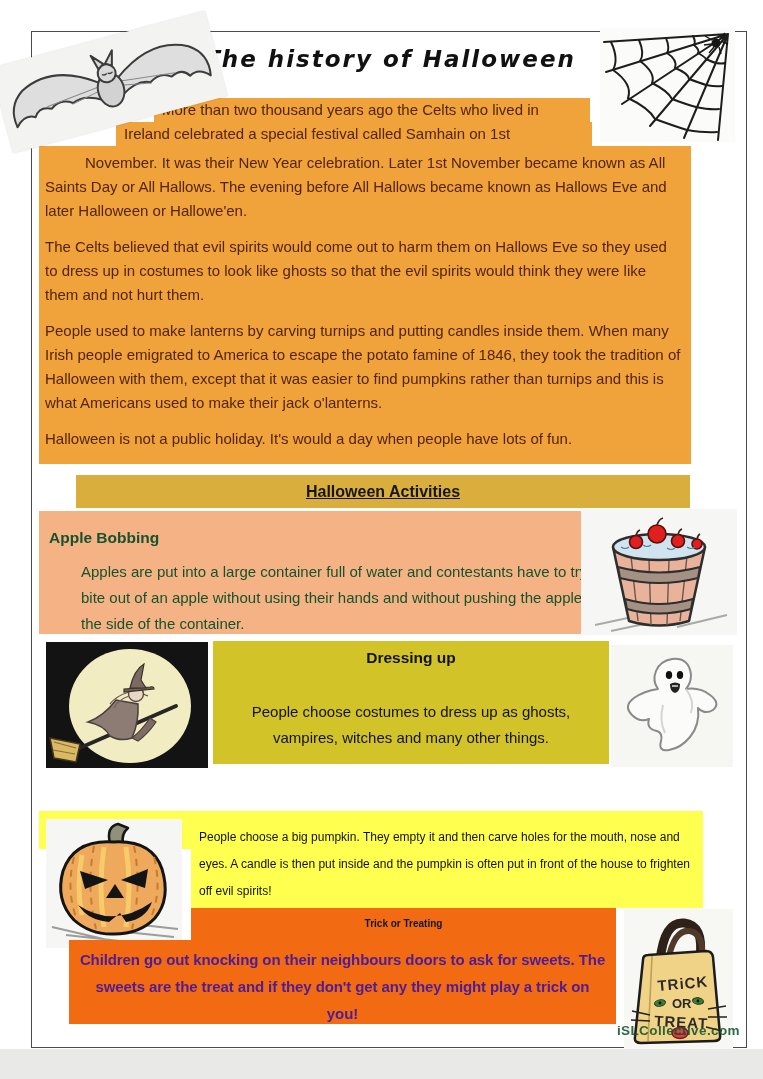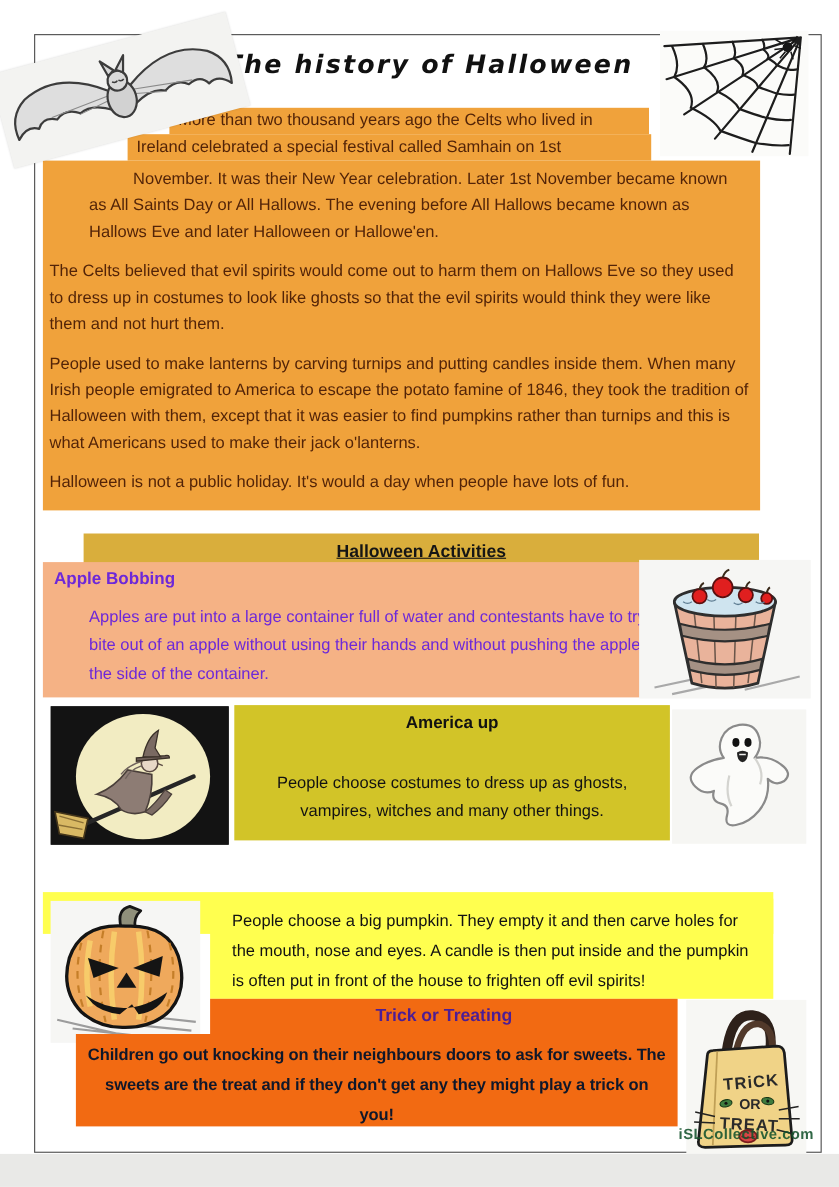--- a/index.html
+++ b/index.html
@@ -30,55 +30,55 @@
   }
 
   
   .hl{background:var(--orange);color:var(--maroon);font-size:15px;line-height:24px;}
   .strip{white-space:nowrap;overflow:hidden;box-sizing:border-box;padding-left:8px;}
   .strip1{left:122px;top:66px;width:436px;height:24px;}
   .strip2{left:84px;top:90px;width:476px;height:24px;}
   .history-block{left:7px;top:114px;width:652px;height:318px;box-sizing:border-box;
     padding:5px 10px 6px 6px;}
   .history-block p{margin:0 0 12px 0;}
-  .history-block p.first{text-indent:40px;margin-left:36px;}
+  .history-block p.first{text-indent:40px;}
 
   
   .gold-bar{left:44px;top:443px;width:614px;height:33px;background:var(--gold);
     text-align:center;line-height:33px;font-weight:bold;font-size:16px;color:#151515;
-    text-decoration:underline;margin-top:10px;}
+    text-decoration:underline;}
 
   
   .apple-block{left:7px;top:479px;width:628px;height:123px;background:var(--peach);
-    box-sizing:border-box;padding:7px 10px;color:#6d28d9;}
+    box-sizing:border-box;padding:18px 10px;color:#14532d;}
   .apple-block h3{margin:0 0 12px 0;font-size:15.5px;font-weight:bold;}
   .apple-block .body{font-size:15px;line-height:26px;margin-left:32px;}
   .apple-img{left:549px;top:477px;width:156px;height:126px;}
 
   
   .witch-img{left:14px;top:610px;width:162px;height:126px;background:#101010;}
   .dressing-block{left:181px;top:609px;width:396px;height:123px;background:var(--mustard);
     box-sizing:border-box;padding:8px 14px;text-align:center;color:#121212;}
   .dressing-block h3{margin:0 0 18px 0;font-size:15.5px;font-weight:bold;}
   .dressing-block .body{font-size:15px;line-height:26px;margin-top:32px;}
   .ghost-img{left:579px;top:613px;width:122px;height:122px;}
 
   
   .carve-title{left:7px;top:747px;width:664px;height:38px;background:var(--yellow);
     text-align:center;line-height:34px;font-weight:bold;font-size:15.5px;color:#121212;margin-top:32px;}
   .pumpkin-img{left:14px;top:787px;width:136px;height:129px;}
   .carve-body{left:159px;top:785px;width:512px;height:91px;background:var(--yellow);
-    box-sizing:border-box;padding:7px 20px;font-size:15px;line-height:27px;color:#121212;}
+    box-sizing:border-box;padding:7px 8px;font-size:12px;line-height:27px;color:#121212;}
 
   
   .trick-title{left:159px;top:876px;width:425px;height:32px;background:var(--vivid);
-    text-align:center;line-height:32px;font-weight:bold;font-size:16px;color:#4c1d95;}
+    text-align:center;line-height:32px;font-weight:bold;font-size:10px;color:#0f172a;}
   .trick-body{left:37px;top:908px;width:547px;height:84px;background:var(--vivid);
     box-sizing:border-box;padding:6px 10px;text-align:center;font-weight:bold;
-    font-size:15px;line-height:27px;color:#0f172a;letter-spacing:-0.1px;}
+    font-size:15px;line-height:27px;color:#4c1d95;letter-spacing:-0.1px;}
   .bag-img{left:592px;top:877px;width:109px;height:140px;}
 
   .watermark{
     right:6px;top:991px;z-index:6;font-weight:bold;font-size:13.5px;
     color:#14532d;opacity:.88;letter-spacing:.4px;
   }
   svg{display:block;}
 </style>
 </head>
 <body>
@@ -169,21 +169,21 @@
       <path d="M86,96 Q96,88 104,76 L110,80 Q102,92 92,99 Z" fill="#7c6c64" stroke="#4a3f3a" stroke-width="1.2"></path>
       <circle cx="90" cy="52" r="7.5" fill="#E7D8C6" stroke="#5a4a42" stroke-width="1.4"></circle>
       <path d="M97,52 l5,2" stroke="#5a4a42" stroke-width="1.2"></path>
       <path d="M83,50 Q70,54 64,62 M83,54 Q72,58 68,66" stroke="#6f625c" stroke-width="1.3" fill="none"></path>
       <path d="M78,47 L104,45 Q108,44 108,47 L78,50 Z" fill="#6E5F58" stroke="#3a3028" stroke-width="1.2"></path>
       <path d="M84,46 Q88,28 98,22 L95,38 Q98,43 100,46 Z" fill="#7A6A62" stroke="#3a3028" stroke-width="1.2"></path>
     </svg>
   </div>
 
   <div class="abs dressing-block">
-    <h3>America up</h3>
+    <h3>Dressing up</h3>
     <div class="body">People choose costumes to dress up as ghosts, vampires, witches and many other things.</div>
   </div>
 
   <div class="img-card ghost-img">
     <svg width="122" height="122" viewBox="0 0 122 122">
       <rect width="122" height="122" fill="#f6f6f3"></rect>
       <path d="M61,14 Q78,12 80,30 Q80,38 75,44 Q89,42 99,50 Q110,58 102,65 Q94,70 87,63 Q89,80 79,92 Q70,103 58,105 Q47,107 50,96 Q52,88 46,86 Q35,84 38,74 Q29,78 21,70 Q12,61 23,53 Q33,46 47,44 Q41,36 45,26 Q49,16 61,14 Z" fill="#fbfbf9" stroke="#8a8a8a" stroke-width="2" stroke-linejoin="round"></path>
       <path d="M75,44 Q84,56 80,68 M52,60 Q48,76 54,88" stroke="#d4d4d0" stroke-width="2" fill="none"></path>
       <ellipse cx="58" cy="30" rx="3.2" ry="4" fill="#111"></ellipse>
       <ellipse cx="69" cy="30" rx="3.2" ry="4" fill="#111"></ellipse>

